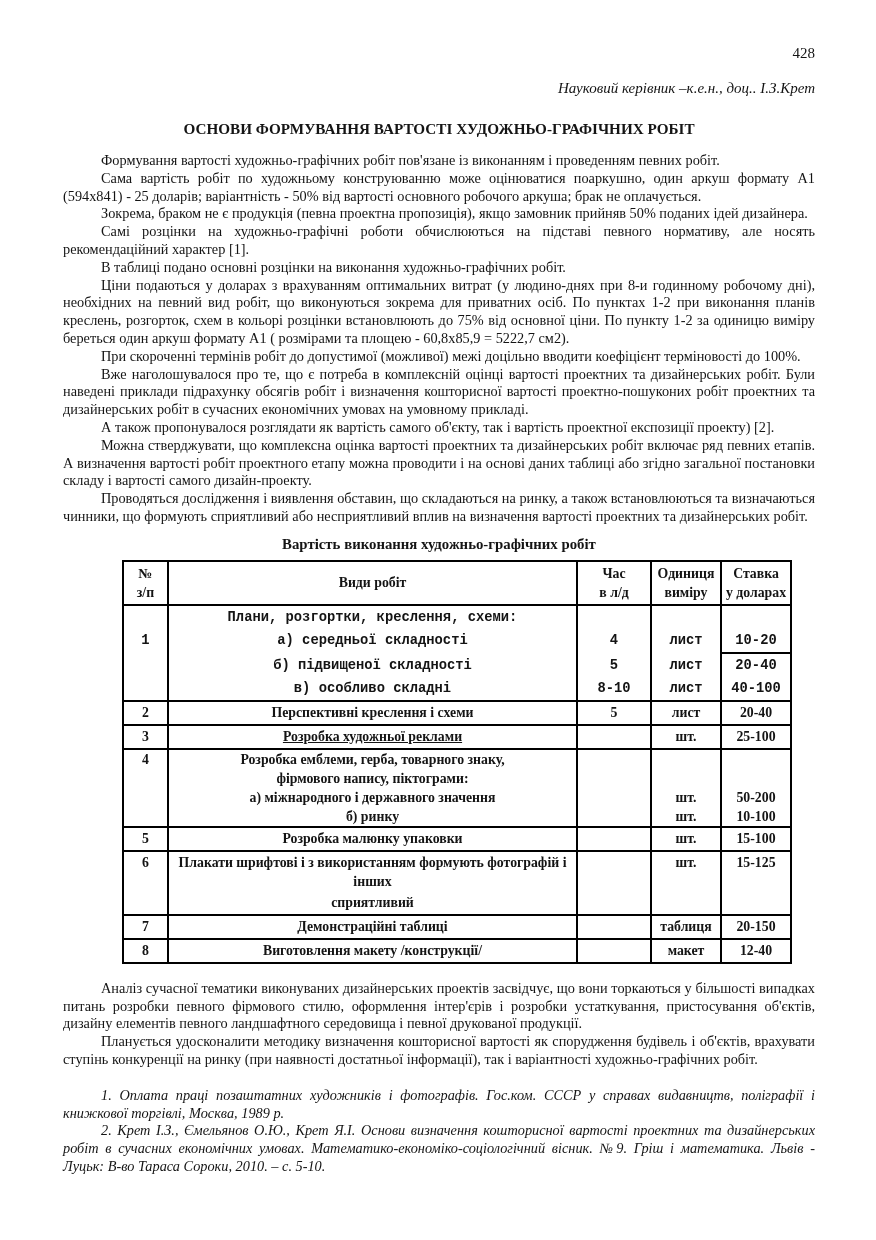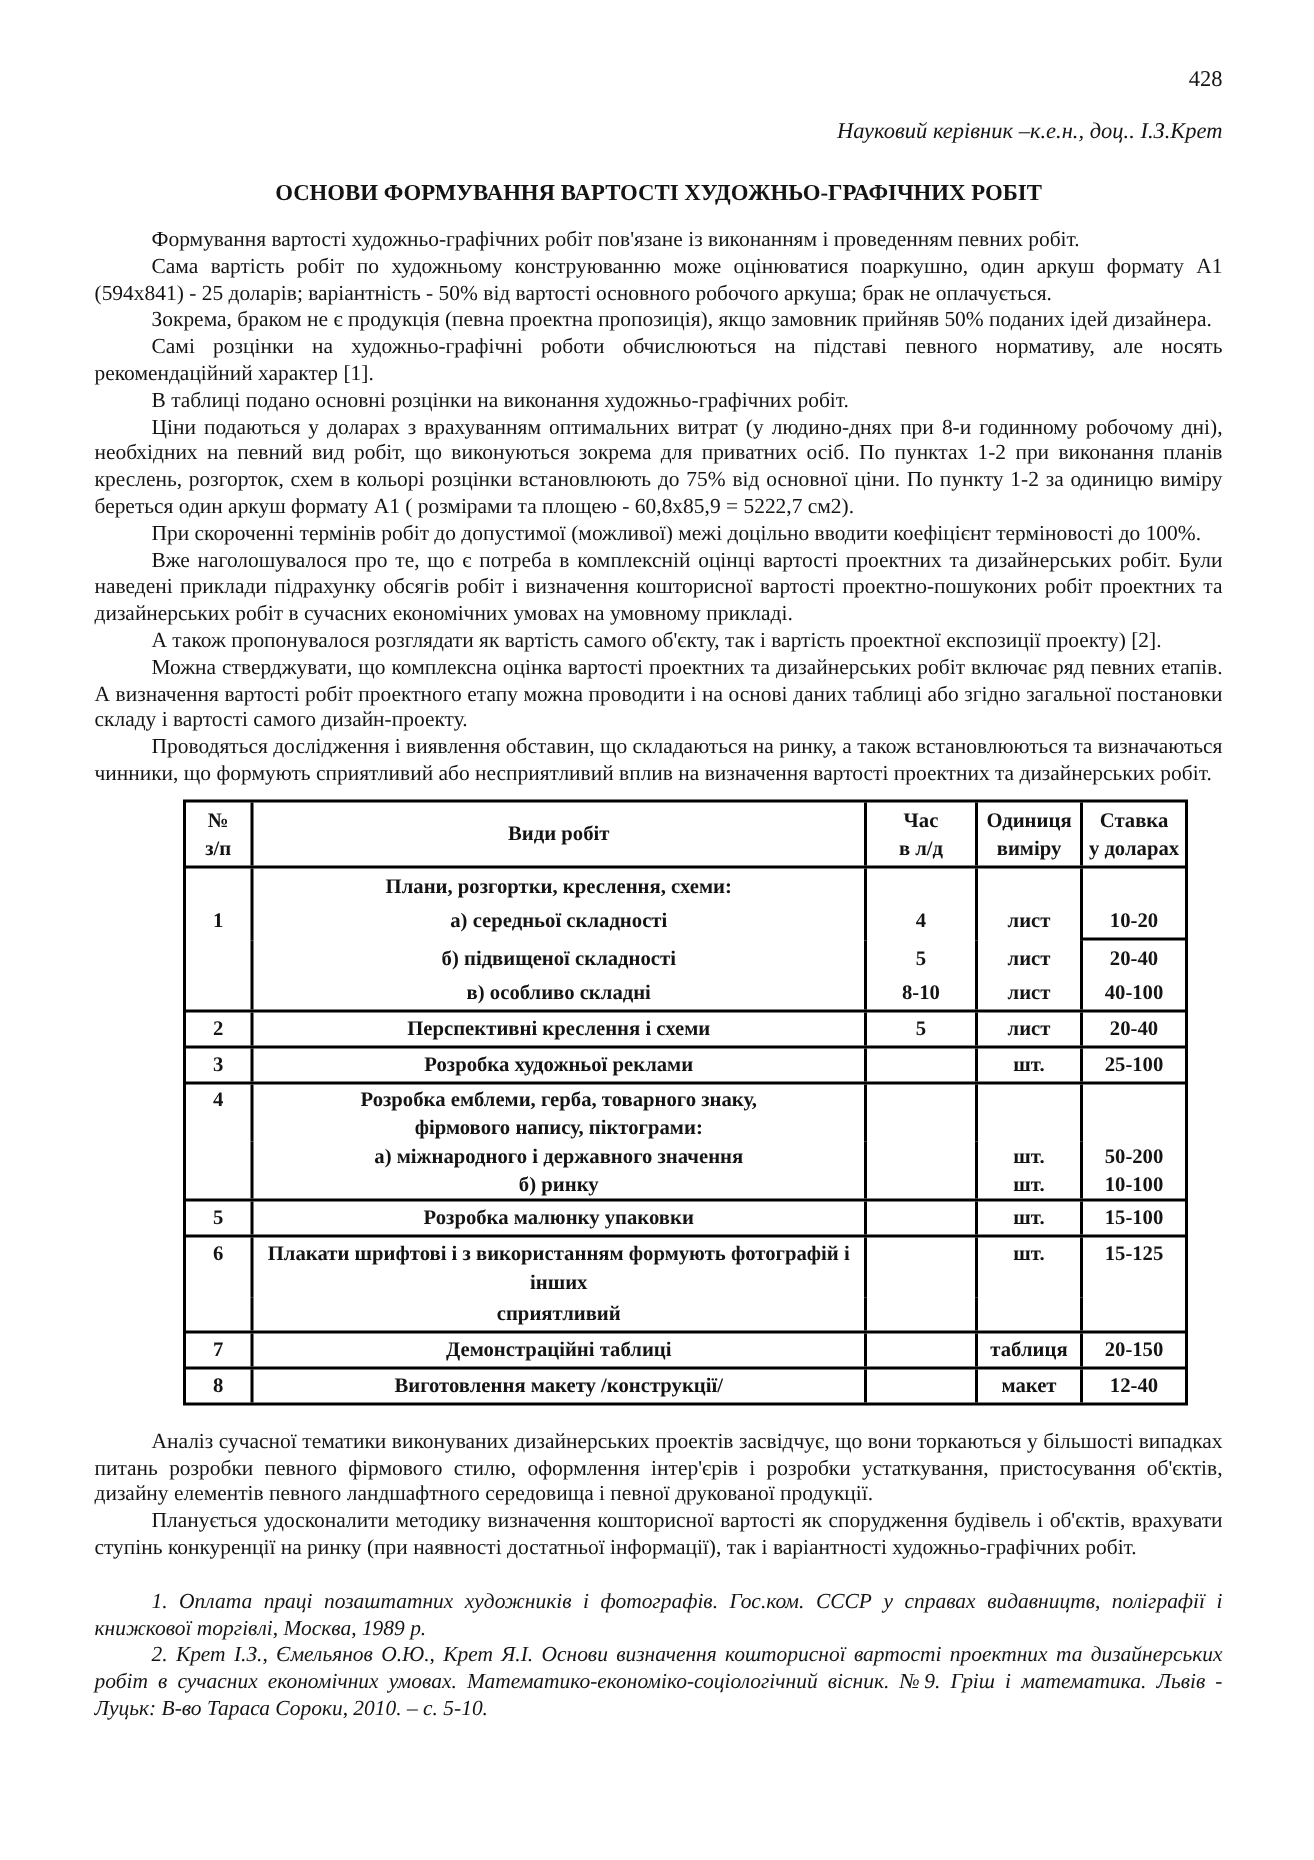--- a/index.html
+++ b/index.html
@@ -20,21 +20,21 @@
   
   .rtable{margin:7px 0 0 59px;width:670px;box-sizing:border-box;border:2px solid #000;
           font-weight:bold;font-size:13.8px;}
   .trow{display:grid;grid-template-columns:43px 1fr 74px 70px 70px;}
   .trow + .trow{border-top:2px solid #000;}
   .cell{border-left:2px solid #000;text-align:center;padding:1px 3px;line-height:20px;
         box-sizing:border-box;min-height:22px;}
   .cell-num{border-left:none;display:flex;justify-content:center;align-items:flex-start;}
   .thead .cell{line-height:19px;white-space:pre-line;display:flex;align-items:center;
                justify-content:center;padding:2px 2px;}
-  .row-0 .cell{line-height:21px;min-height:23px;}
+  .row-0 .cell{line-height:21px;min-height:23px;font-family:Liberation Mono, monospace;}
   .row-0 .cell-num{padding-top:24px;}
   .row-3 .cell{line-height:17px;min-height:19px;}
   .row-5 .cell{line-height:19px;}
   .divider{border-bottom:2px solid #000;}
   
   .closing{margin-top:16px;}
   .refs{margin-top:18px;}
   p.ref{margin:0;text-align:justify;text-indent:38px;font-style:italic;
         font-size:14.3px;line-height:17.8px;}
 </style>
@@ -57,20 +57,21 @@
       <p class="para">Самі розцінки на художньо-графічні роботи обчислюються на підставі певного нормативу, але носять рекомендаційний характер  [1].</p>
       <p class="para">В таблиці подано основні розцінки на виконання художньо-графічних робіт.</p>
       <p class="para">Ціни подаються у доларах з врахуванням оптимальних витрат (у людино-днях при 8-и годинному робочому дні), необхідних на певний вид робіт, що виконуються зокрема для приватних осіб. По пунктах 1-2 при виконання планів креслень, розгорток, схем в кольорі розцінки встановлюють до 75% від основної ціни. По пункту 1-2 за одиницю виміру береться один аркуш формату А1 ( розмірами та площею - 60,8х85,9 = 5222,7 см2).</p>
       <p class="para">При скороченні термінів робіт до допустимої (можливої) межі доцільно вводити коефіцієнт терміновості до 100%.</p>
       <p class="para">Вже наголошувалося про те, що є потреба в комплексній оцінці вартості проектних та дизайнерських робіт. Були наведені приклади підрахунку обсягів робіт і визначення кошторисної вартості проектно-пошуконих робіт проектних та дизайнерських робіт в сучасних економічних умовах на  умовному прикладі.</p>
       <p class="para">А також пропонувалося розглядати як вартість самого об'єкту, так і вартість проектної експозиції проекту) [2].</p>
       <p class="para">Можна стверджувати, що комплексна оцінка вартості проектних та дизайнерських робіт включає ряд певних етапів. А визначення вартості робіт проектного етапу можна проводити і на основі даних таблиці або згідно  загальної постановки складу і вартості  самого дизайн-проекту.</p>
       <p class="para">Проводяться дослідження і виявлення обставин, що складаються на ринку, а також встановлюються та визначаються чинники, що формують сприятливий або несприятливий вплив на  визначення вартості проектних та дизайнерських робіт.</p>
     </div>
 
+  <div class="caption">Вартість  виконання художньо-графічних робіт</div>
 
   <div class="rtable" id="rate-table">
       <div class="trow thead">
         <div class="cell cell-num">№
 з/п</div>
         <div class="cell">Види робіт</div>
         <div class="cell">Час
 в л/д</div>
         <div class="cell">Одиниця
 виміру</div>
@@ -98,21 +99,21 @@
       </div>
       <div class="trow row-1">
         <div class="cell cell-num" style="grid-area: 1 / 1 / span 1;">2</div>
         <div class="cell" style="grid-area: 1 / 2;">Перспективні креслення і схеми</div>
         <div class="cell" style="grid-area: 1 / 3;">5</div>
         <div class="cell" style="grid-area: 1 / 4;">лист</div>
         <div class="cell" style="grid-area: 1 / 5;">20-40</div>
       </div>
       <div class="trow row-2">
         <div class="cell cell-num" style="grid-area: 1 / 1 / span 1;">3</div>
-        <div class="cell" style="grid-area: 1 / 2;">Розробка художньої реклами</div>
+        <div class="cell" style="grid-area: 1 / 2; text-decoration: underline;">Розробка художньої реклами</div>
         <div class="cell" style="grid-area: 1 / 3;">&nbsp;</div>
         <div class="cell" style="grid-area: 1 / 4;">шт.</div>
         <div class="cell" style="grid-area: 1 / 5;">25-100</div>
       </div>
       <div class="trow row-3">
         <div class="cell cell-num" style="grid-area: 1 / 1 / span 4;">4</div>
         <div class="cell" style="grid-area: 1 / 2;">Розробка емблеми, герба, товарного знаку,</div>
         <div class="cell" style="grid-area: 1 / 3;">&nbsp;</div>
         <div class="cell" style="grid-area: 1 / 4;">&nbsp;</div>
         <div class="cell" style="grid-area: 1 / 5;">&nbsp;</div>

